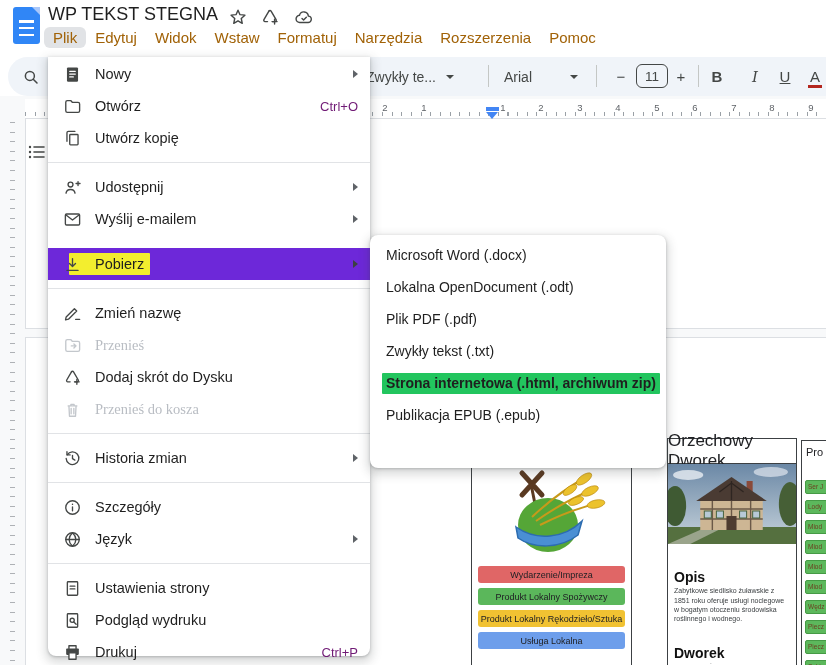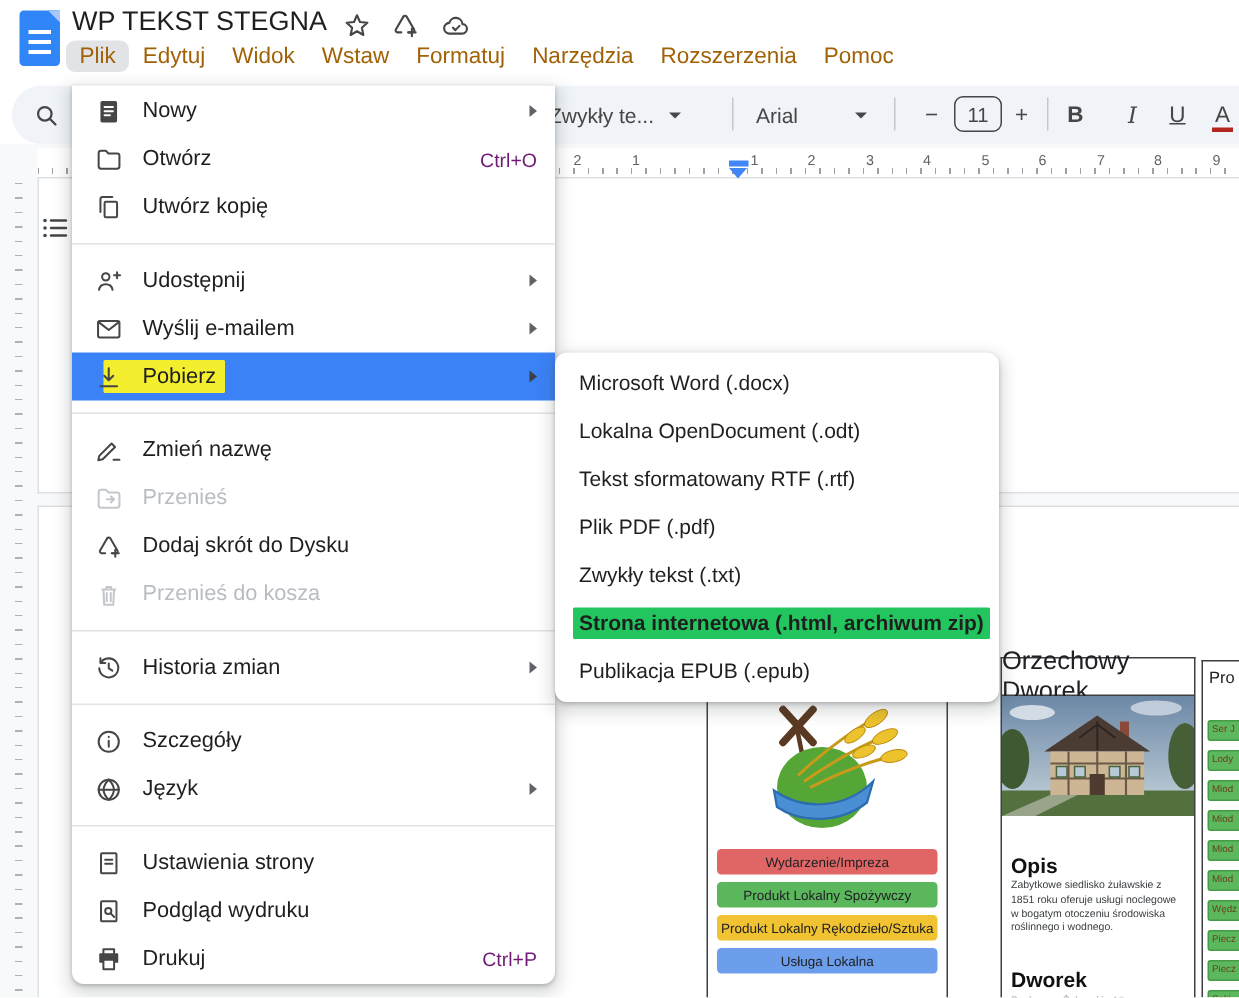--- a/index.html
+++ b/index.html
@@ -87,32 +87,32 @@
   .pbar { height:14px; margin:0 0 6px 3px; width:60px; background:#5cb85c; border:1px solid #459a45;
           border-radius:2px; font-size:6.5px; line-height:12px; padding-left:2px; color:#6b3f1f;
           white-space:nowrap; overflow:hidden; }
 
   
   .fmenu { position:absolute; left:48px; top:57px; width:322px; height:599px; background:#fff;
            border-radius:0 0 8px 8px; z-index:50; padding-top:1px;
            box-shadow:0 1px 3px rgba(60,64,67,.3), 0 4px 10px 3px rgba(60,64,67,.18); }
   .mi { display:flex; align-items:center; height:32px; padding:0 12px 0 14px; font-size:14.5px;
         color:#1f1f1f; cursor:pointer; position:relative; }
-  .mi.hov { background:#3b82f6; }
+  .mi.hov { background:#6d28d9;margin-top:13px; }
   .mic { width:20px; height:20px; margin-right:13px; flex:none; color:#444746;
          display:flex; align-items:center; justify-content:center; position:relative; z-index:1; }
   .mic svg { width:19px; height:19px; stroke:currentColor; fill:none; stroke-width:1.7;
          stroke-linecap:round; stroke-linejoin:round; }
   .mlb { white-space:nowrap; }
   .grow { flex:1; }
   .msc { font-size:13px; color:#701a75; margin-left:16px; white-space:nowrap; }
   .mar { width:0; height:0; border-left:5px solid #5f6368; border-top:4.5px solid transparent;
          border-bottom:4.5px solid transparent; margin-left:8px; }
   .mdiv { height:1px; background:#e1e3e6; margin:8px 0; }
-  .mi.dis { cursor:default; }
+  .mi.dis { cursor:default;font-family:Liberation Serif, serif; }
   .mi.dis .mlb { color:#b9bdc3; }
   .mi.dis .mic { color:#c3c7cc; }
   .hl-label { background:#f3ee2e; margin-left:-26px; padding:3px 6px 3px 26px; border-radius:1px; }
   .hl-label .mlb { position:relative; }
 
   
   .smenu { position:absolute; left:370px; top:235px; width:296px; height:233px; background:#fff;
            border-radius:8px; z-index:55; padding:4px 0;
            box-shadow:0 1px 3px rgba(60,64,67,.3), 0 4px 10px 3px rgba(60,64,67,.18); }
   .si { display:flex; align-items:center; height:32px; padding:0 10px 0 16px; font-size:14px;
@@ -497,23 +497,20 @@
   </div>
 
   <div class="smenu">
     <div class="si">
       <span>Microsoft Word (.docx)</span>
       </div>
     <div class="si">
       <span>Lokalna OpenDocument (.odt)</span>
       </div>
     <div class="si">
-      <span>Tekst sformatowany RTF (.rtf)</span>
-      </div>
-    <div class="si">
       <span>Plik PDF (.pdf)</span>
       </div>
     <div class="si">
       <span>Zwykły tekst (.txt)</span>
       </div>
     <div class="si">
       <span class="hl"><span>Strona internetowa (.html, archiwum zip)</span></span>
       </div>
     <div class="si">
       <span>Publikacja EPUB (.epub)</span>

